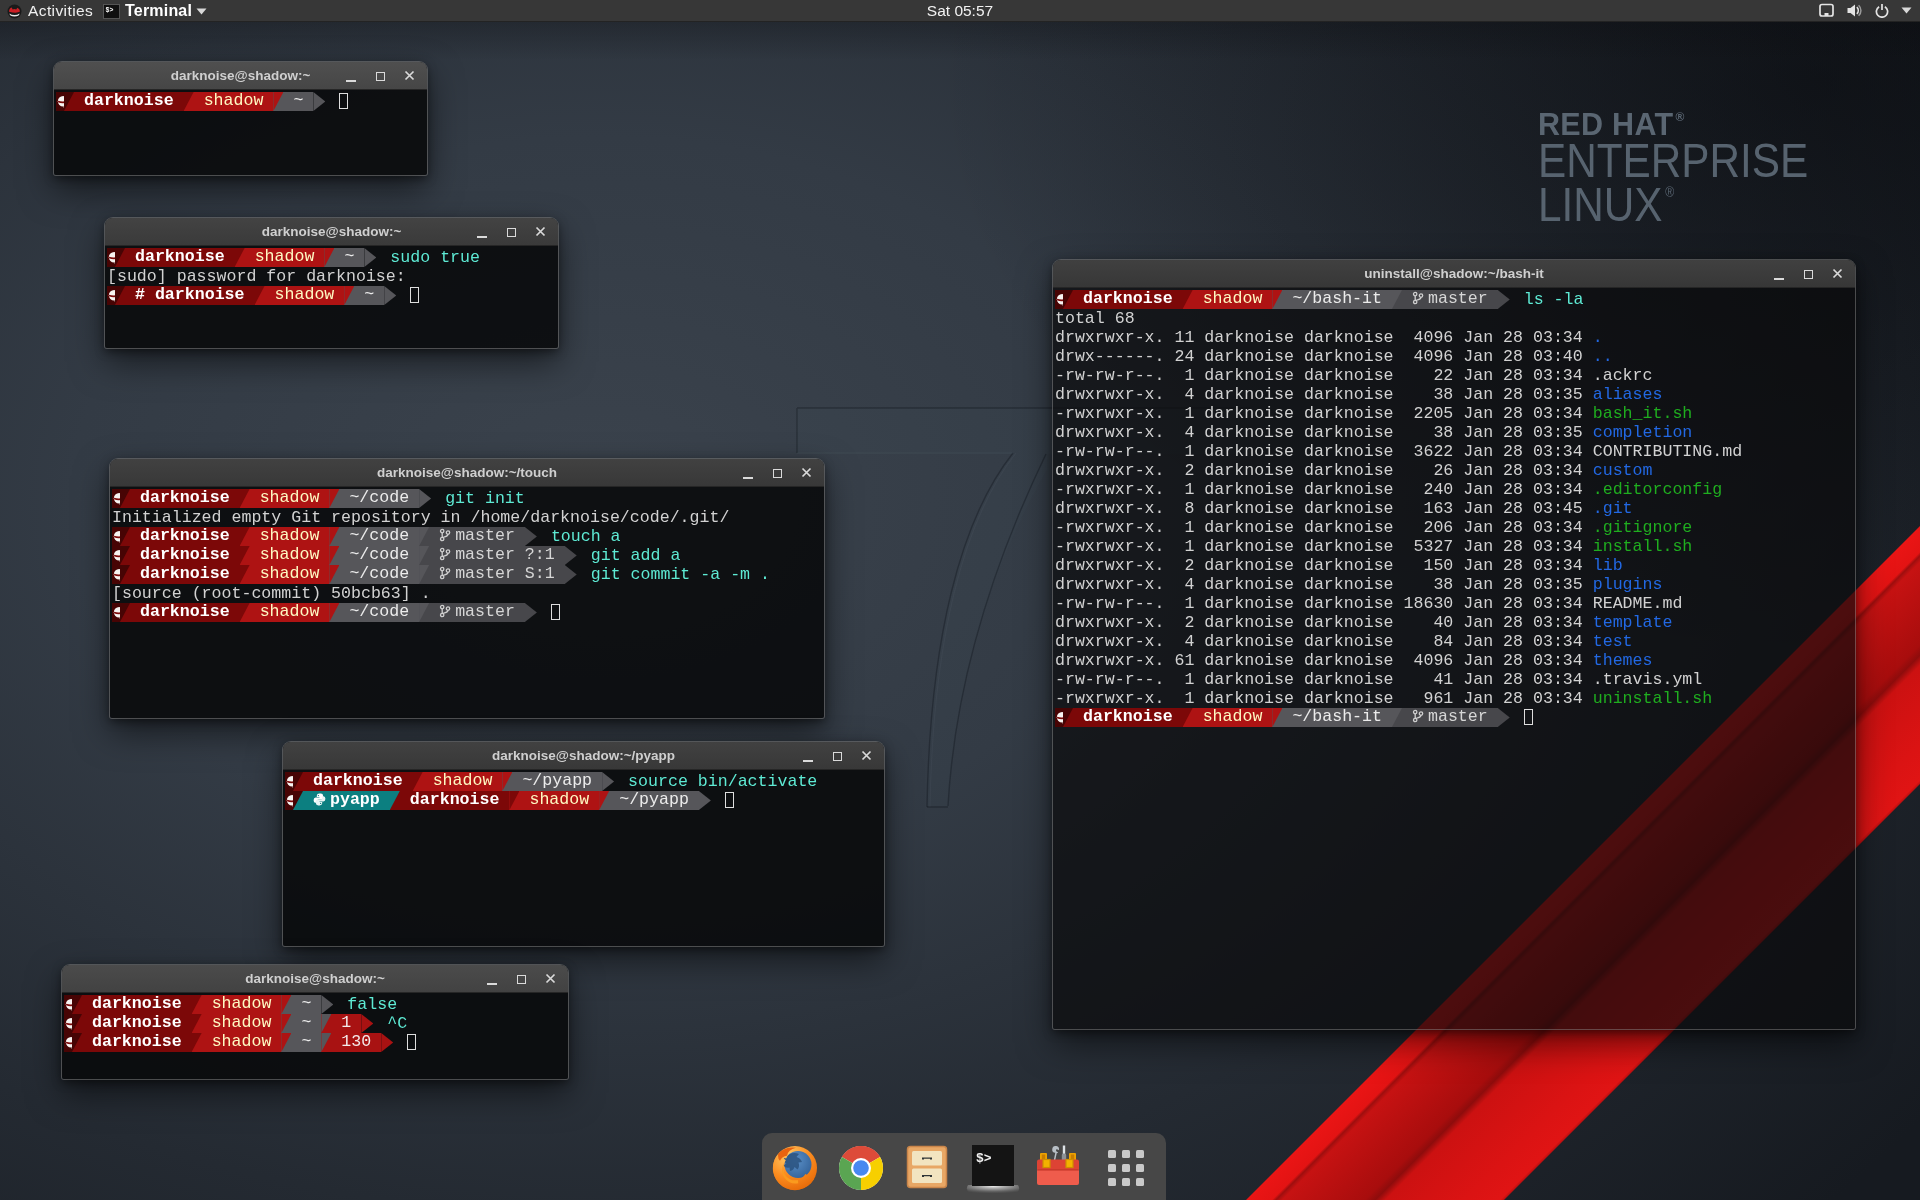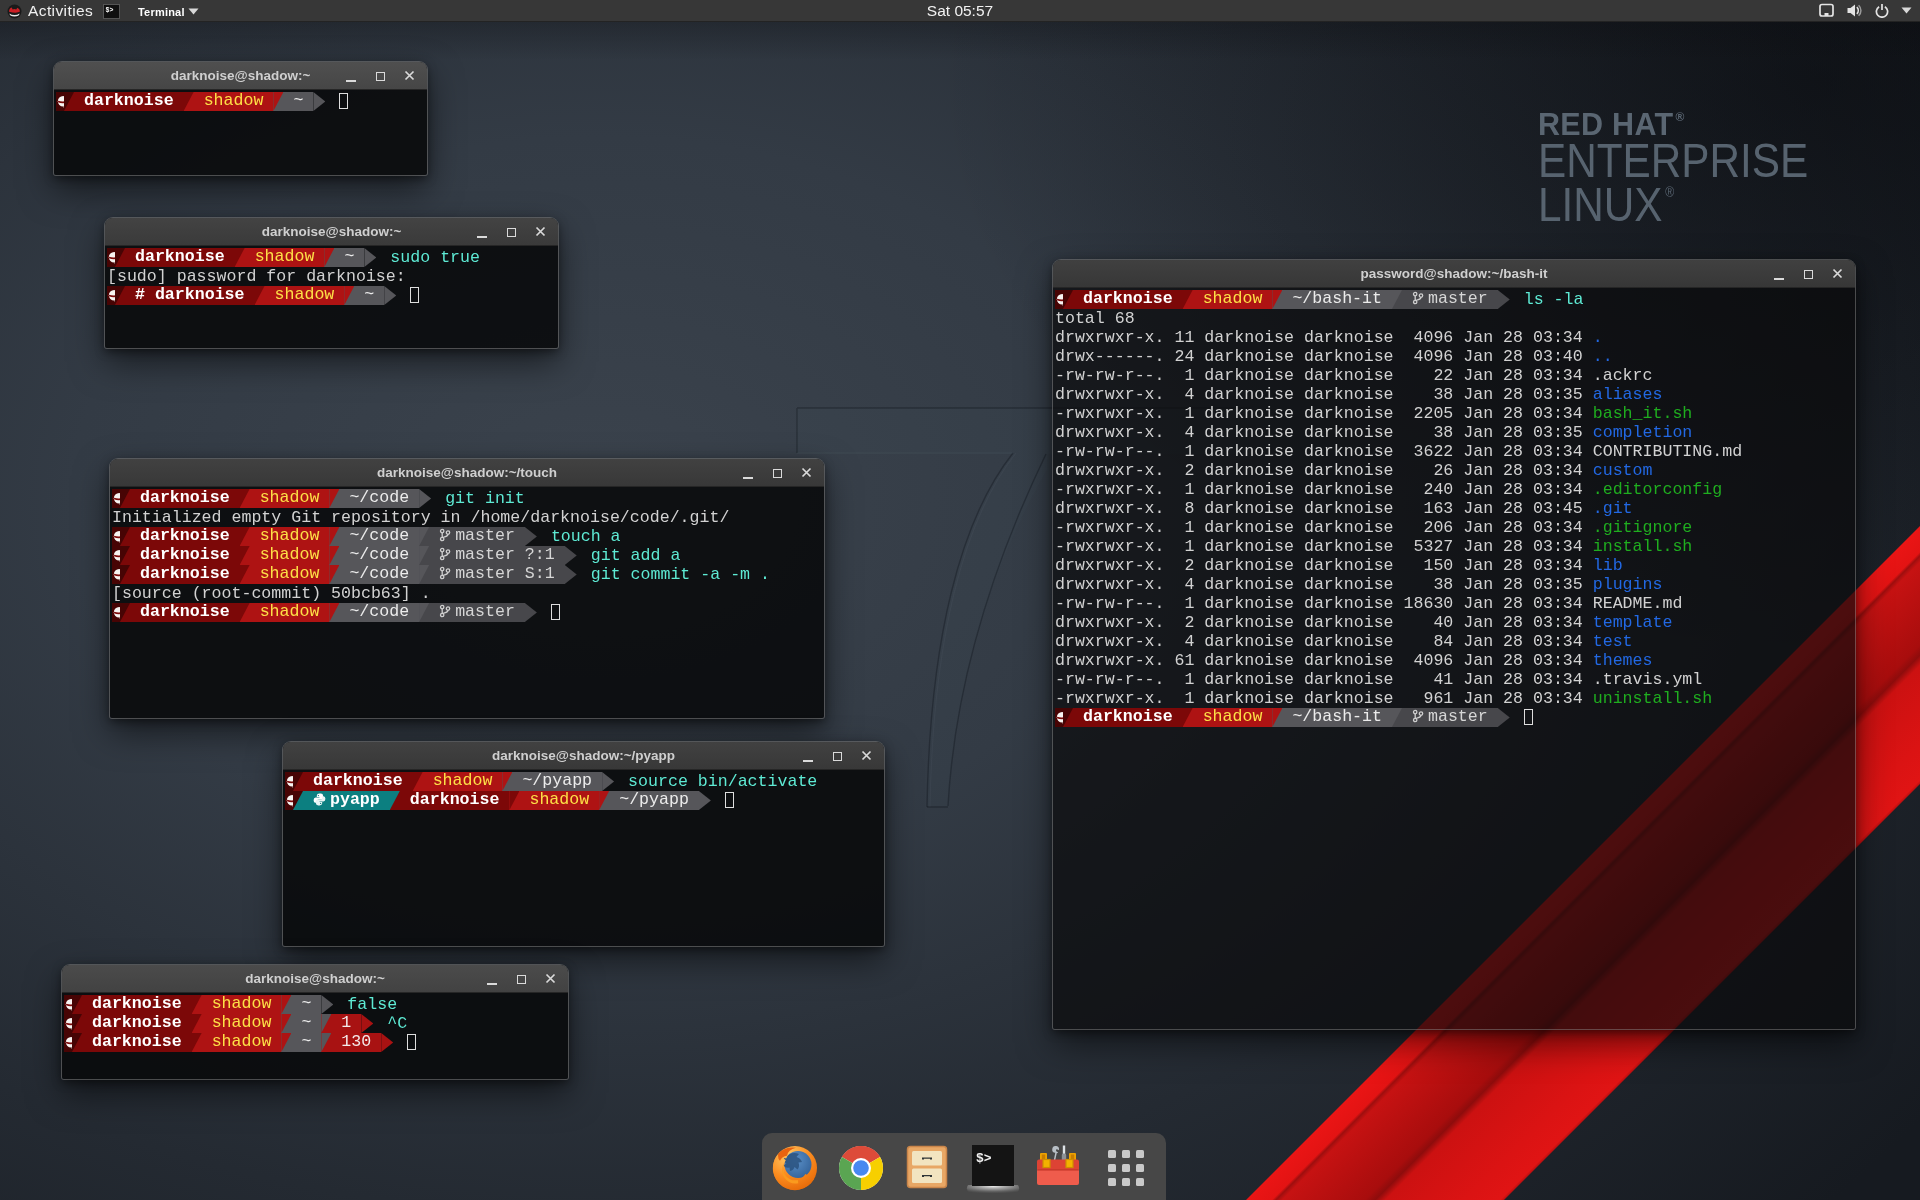--- a/index.html
+++ b/index.html
@@ -6,21 +6,21 @@
 #wall{position:absolute;inset:0;
  background:
   linear-gradient(rgba(10,11,14,0.45),rgba(10,11,14,0) 60px),
   radial-gradient(1300px 850px at 1820px 80px,rgba(4,5,8,0.5),rgba(4,5,8,0) 68%),
   radial-gradient(1600px 1100px at 600px 500px,#3b434d 0%,#333b45 33%,#242a32 65%,#161a20 100%);}
 #wallsvg{position:absolute;left:0;top:0}
 #bar{position:absolute;left:0;top:0;width:1920px;height:22px;background:#373737;border-bottom:1px solid #232323;color:#e6e6e6;font-size:13px;z-index:50}
 #acts{position:absolute;left:7px;top:0;height:22px;line-height:21px}
 #acts .bt{margin-left:6px;font-size:15.5px;letter-spacing:0.4px;color:#f0f0f0}
 #appm{position:absolute;left:103px;top:0;height:22px;line-height:21px}
-#appm .bt{margin-left:18px;color:#fff;font-size:11px;letter-spacing:0.2px}
+#appm .bt{margin-left:5px;color:#fff;font-size:16px;letter-spacing:0.2px}
 #clock{position:absolute;left:920px;top:0;width:80px;text-align:center;line-height:21px;color:#f2f2f2;font-size:15.5px}
 #sysicons{position:absolute;right:8px;top:3px;display:flex;align-items:center}
 #sysicons i{display:inline-block;width:11px}
 #rhel{position:absolute;left:1538px;top:0;color:#57636f}
 #rh1,#rh2,#rh3{position:absolute;left:0;line-height:1;white-space:nowrap}
 #rh1{top:109px;font-size:30.5px;font-weight:bold;letter-spacing:0.3px;color:#5a6672}
 #rh2{top:136px;font-size:49px;transform:scaleX(0.863);transform-origin:0 0}
 #rh3{top:180px;font-size:49px;transform:scaleX(0.863);transform-origin:0 0}
 .reg{font-size:12px;vertical-align:14px;margin-left:2px}
 .reg2{font-size:14px;vertical-align:24px;margin-left:3px}
@@ -37,21 +37,21 @@
 .mx i{display:inline-block;width:9px;height:9px;border:1.5px solid #dadada;vertical-align:-1px}
 .win.big{background:rgba(10,10,11,0.70)}
 .tc{position:absolute;left:0;right:0;top:28px;bottom:0;overflow:hidden;
  font-family:"Liberation Mono",monospace;font-size:16.6px;line-height:19px;color:#d2d2d2;
  padding:2px 0 0 2px;white-space:pre}
 .ln{height:19px}
 .sg{display:inline-block;vertical-align:top;height:19px;line-height:18px;padding:0 10px}
 .sg.i{width:8px;padding:0;background:#470404;position:relative}
 .sg.i svg{position:absolute;left:1px;top:3px}
 .sg.u{background:#7c0808;color:#fff;font-weight:bold}
-.sg.h{background:#ae1313;color:#fde047}
+.sg.h{background:#ae1313;color:#fef9c3}
 .sg.d{background:#56565a;color:#ececec}
 .sg.g{background:#47474b;color:#d6d6d6}
 .sg.e{background:#a81212;color:#f4eaea}
 .sg.v{background:#0c7f80;color:#fff}
 .sg.v b{margin-left:4px}
 .br{margin-right:4px;vertical-align:-2px}
 .py{vertical-align:-2px}
 .sp{display:inline-block;vertical-align:top;width:10px;height:19px;position:relative}
 .sp i{position:absolute;inset:0;clip-path:polygon(0 0,100% 0,0 100%)}
 .tip{display:inline-block;vertical-align:top;width:12px;height:19px;clip-path:polygon(0 0,100% 50%,0 100%)}
@@ -240,21 +240,21 @@
             <circle cx="6.1" cy="6.3" r="5.3" fill="#f6f3f1"></circle>
             <path d="M0.9,7.3 Q6,9.3 11.3,7.0 L11.0,5.4 Q6,7.5 1.2,5.7 Z" fill="#7d0a0a"></path>
             <path d="M6.6,11.5 q3.2,0.3 4.6,-1.5 l0.8,0.9 q-1.9,2.1 -5.6,1.5 z" fill="#f6f3f1"></path>
           </svg></span><span class="sp" style="background:#7c0808"><i style="background:#470404"></i></span><span class="sg u">darknoise</span><span class="sp" style="background:#ae1313"><i style="background:#7c0808"></i></span><span class="sg h">shadow</span><span class="sp" style="background:#56565a"><i style="background:#ae1313"></i></span><span class="sg d">~</span><span class="sp" style="background:#a81212"><i style="background:#56565a"></i></span><span class="sg e">1</span><span class="tip" style="background:#a81212"></span><span class="cmd">^C</span></div><div class="ln"><span class="sg i"><svg class="fed" width="13" height="13" viewBox="0 0 13 13">
             <circle cx="6.1" cy="6.3" r="5.3" fill="#f6f3f1"></circle>
             <path d="M0.9,7.3 Q6,9.3 11.3,7.0 L11.0,5.4 Q6,7.5 1.2,5.7 Z" fill="#7d0a0a"></path>
             <path d="M6.6,11.5 q3.2,0.3 4.6,-1.5 l0.8,0.9 q-1.9,2.1 -5.6,1.5 z" fill="#f6f3f1"></path>
           </svg></span><span class="sp" style="background:#7c0808"><i style="background:#470404"></i></span><span class="sg u">darknoise</span><span class="sp" style="background:#ae1313"><i style="background:#7c0808"></i></span><span class="sg h">shadow</span><span class="sp" style="background:#56565a"><i style="background:#ae1313"></i></span><span class="sg d">~</span><span class="sp" style="background:#a81212"><i style="background:#56565a"></i></span><span class="sg e">130</span><span class="tip" style="background:#a81212"></span><span class="cur"></span></div></div>
   </div>
 <div class="win big" style="left:1053px;top:260px;width:802px;height:769px">
-    <div class="tb" style="background:linear-gradient(#404040,#373737)"><span class="ttl">password@shadow:~/bash-it</span><span class="wb mn"><i></i></span><span class="wb mx"><i></i></span><span class="wb cl"><svg width="11" height="11" viewBox="0 0 11 11">
+    <div class="tb" style="background:linear-gradient(#404040,#373737)"><span class="ttl">uninstall@shadow:~/bash-it</span><span class="wb mn"><i></i></span><span class="wb mx"><i></i></span><span class="wb cl"><svg width="11" height="11" viewBox="0 0 11 11">
           <path d="M1.5,1.5 L9.5,9.5 M9.5,1.5 L1.5,9.5" stroke="#dadada" stroke-width="1.7"></path>
         </svg></span></div>
     <div class="tc"><div class="ln"><span class="sg i"><svg class="fed" width="13" height="13" viewBox="0 0 13 13">
             <circle cx="6.1" cy="6.3" r="5.3" fill="#f6f3f1"></circle>
             <path d="M0.9,7.3 Q6,9.3 11.3,7.0 L11.0,5.4 Q6,7.5 1.2,5.7 Z" fill="#7d0a0a"></path>
             <path d="M6.6,11.5 q3.2,0.3 4.6,-1.5 l0.8,0.9 q-1.9,2.1 -5.6,1.5 z" fill="#f6f3f1"></path>
           </svg></span><span class="sp" style="background:#7c0808"><i style="background:#470404"></i></span><span class="sg u">darknoise</span><span class="sp" style="background:#ae1313"><i style="background:#7c0808"></i></span><span class="sg h">shadow</span><span class="sp" style="background:#56565a"><i style="background:#ae1313"></i></span><span class="sg d">~/bash-it</span><span class="sp" style="background:#47474b"><i style="background:#56565a"></i></span><span class="sg g"><svg class="br" width="12" height="14" viewBox="0 0 12 14">
             <g fill="none" stroke="#cfcfcf" stroke-width="1.3">
               <circle cx="3.2" cy="3.1" r="1.7"></circle>
               <circle cx="3.2" cy="11" r="1.7"></circle>

